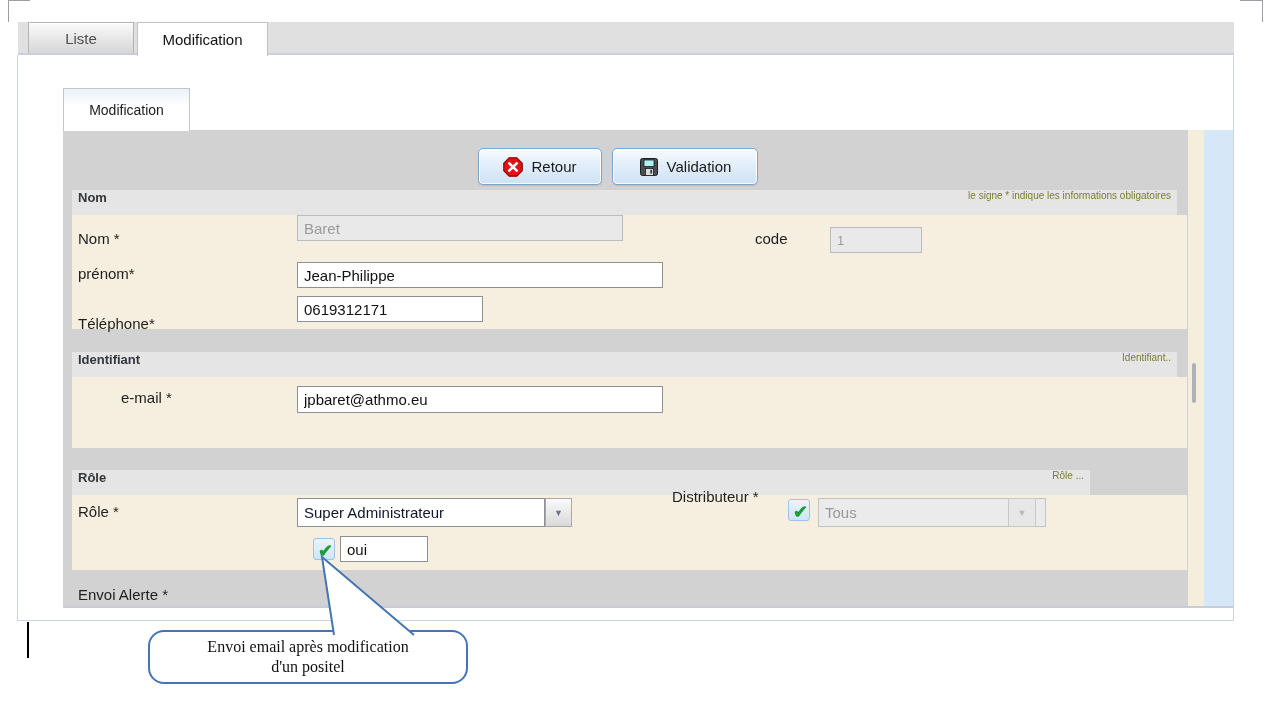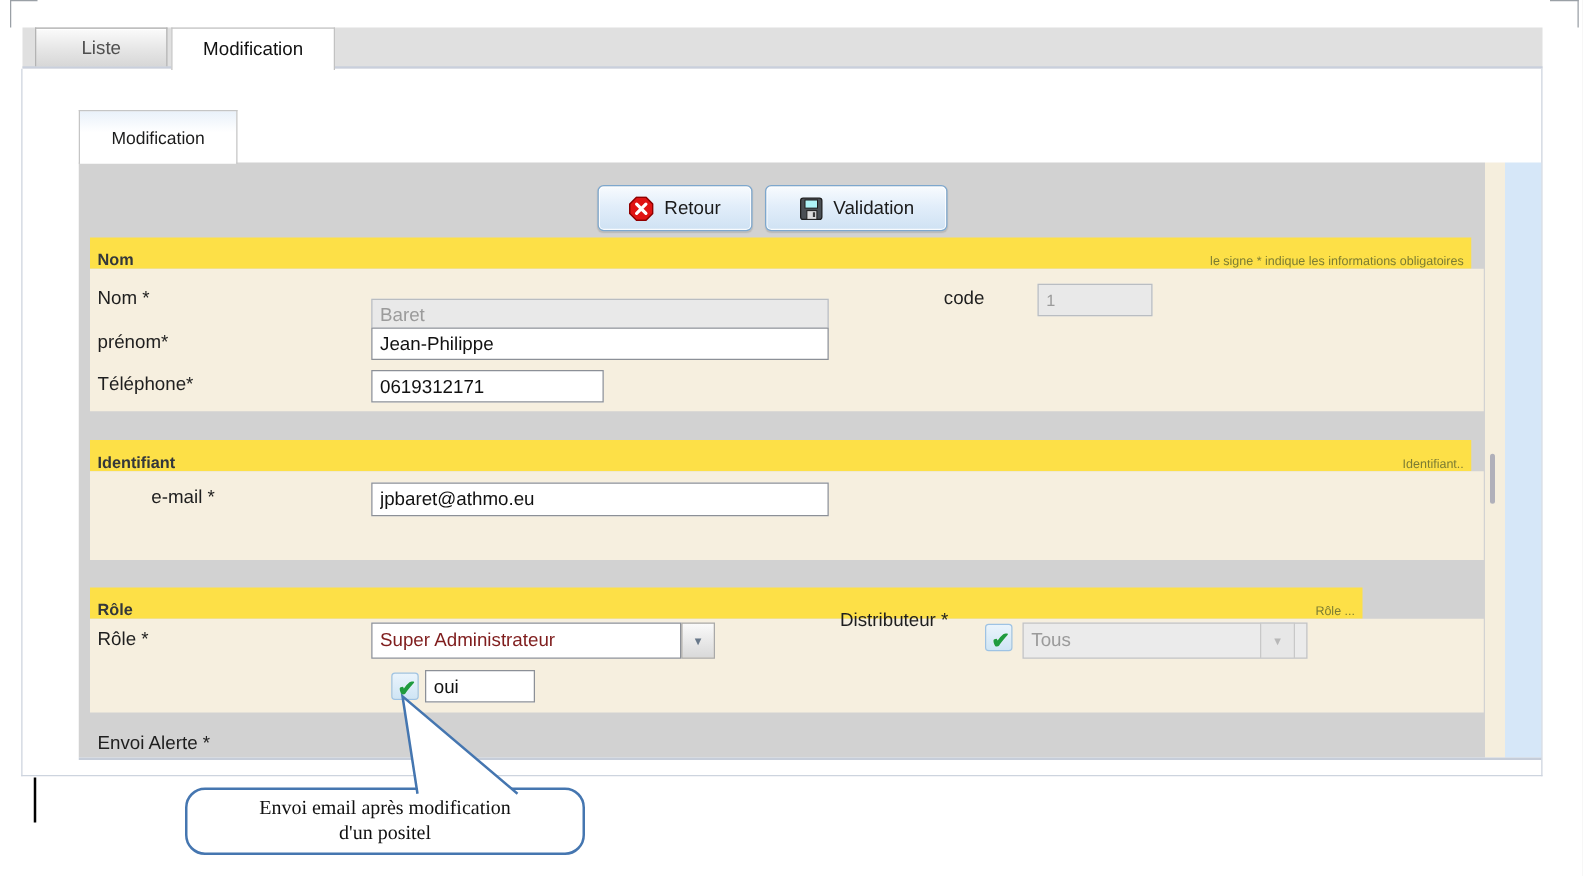--- a/index.html
+++ b/index.html
@@ -31,32 +31,32 @@
   .bottomline{background:#c6cdd9;}
 
   
   .btn{display:flex;align-items:center;gap:8px;justify-content:center;
        background:linear-gradient(#f8fbfe,#e2eefa 45%,#cfe2f3);
        border:1px solid #7da7cd;border-radius:5px;
        box-shadow:inset 0 0 0 1px rgba(255,255,255,.85), 0 1px 1px rgba(0,0,0,.12);
        font-size:15px;color:#1a1a1a;cursor:pointer;}
 
   
-  .sechdr{background:#fde047;display:flex;align-items:flex-end;justify-content:space-between;
+  .sechdr{background:#e5e5e5;display:flex;align-items:flex-start;justify-content:space-between;
           padding:0 6px 0 6px;}
   .sechdr .t{font-size:13px;font-weight:bold;color:#33373b;}
   .sechdr .n{font-size:10px;color:#7c7c33;}
   .secbody{background:#f6efdf;}
 
   .flabel{font-size:15px;color:#1e1e1e;}
   .tinput{font-family:"Liberation Sans",sans-serif;font-size:15px;color:#111;
           border:1px solid #8c9097;background:#fff;padding:1px 6px;box-sizing:border-box;}
   .tinput:disabled{background:#e9e9e9;border:1px solid #b9bdc2;color:#9b9b9b;}
 
-  .ddtext{background:#fff;border:1px solid #8c9097;font-size:15px;color:#7f1d1d;
+  .ddtext{background:#fff;border:1px solid #8c9097;font-size:15px;color:#0f172a;
           display:flex;align-items:center;padding-left:6px;}
   .ddtext.disabled{background:#ebebeb;border-color:#c3c3c3;color:#9a9a9a;}
   .ddbtn{background:linear-gradient(#fafafa,#d9d9d9);border:1px solid #a9a9a9;
          display:flex;align-items:center;justify-content:center;color:#68788a;font-size:9px;cursor:pointer;}
   .ddbtn.disabled{background:#e7e7e7;color:#b8b8b8;border-color:#c8c8c8;cursor:default;}
 
   .chk{background:linear-gradient(#eaf4fc,#cfe5f5);border:1px solid #9ec3e4;border-radius:3px;
        display:flex;align-items:center;justify-content:center;cursor:pointer;}
   .chk .glyph{color:#1f9b3e;font-size:18px;font-weight:bold;line-height:1;margin:3px 0 0 3px;
               text-shadow:0 0 1px rgba(255,255,255,.8);}
@@ -117,28 +117,28 @@
     <span>Retour</span>
   </button>
 
   <div class="abs sechdr" style="left:72px;top:190px;width:1105px;height:25px;">
     <span class="t">Nom</span>
     <span class="n">le signe * indique les informations obligatoires</span>
   </div>
   <div class="abs secbody" style="left:72px;top:215px;width:1115px;height:114px;"></div>
 
   <div class="abs flabel" style="left:78px;top:230px;">Nom *</div>
-  <input class="abs tinput" style="left: 297px; top: 239px; width: 366px; height: 26px;" disabled="" value="Baret">
+  <input class="abs tinput" style="left: 297px; top: 215px; width: 326px; height: 26px;" disabled="" value="Baret">
   <div class="abs flabel" style="left:755px;top:230px;">code</div>
   <input class="abs tinput" style="left: 830px; top: 227px; width: 92px; height: 26px; font-size: 13px;" disabled="" value="1">
 
   <div class="abs flabel" style="left:78px;top:265px;">prénom*</div>
   <input class="abs tinput" style="left: 297px; top: 262px; width: 366px; height: 26px;" value="Jean-Philippe">
 
-  <div class="abs flabel" style="left:78px;top:299px;text-align:right;">Téléphone*</div>
+  <div class="abs flabel" style="left:78px;top:315px;text-align:right;">Téléphone*</div>
   <input class="abs tinput" style="left: 297px; top: 296px; width: 186px; height: 26px;" value="0619312171">
 
   <div class="abs sechdr" style="left:72px;top:352px;width:1105px;height:25px;">
     <span class="t">Identifiant</span>
     <span class="n">Identifiant..</span>
   </div>
   <div class="abs secbody" style="left:72px;top:377px;width:1115px;height:71px;"></div>
 
   <div class="abs flabel" style="left:78px;top:389px;margin-left:43px;">e-mail *</div>
   <input class="abs tinput" style="left: 297px; top: 386px; width: 366px; height: 27px;" value="jpbaret@athmo.eu">

